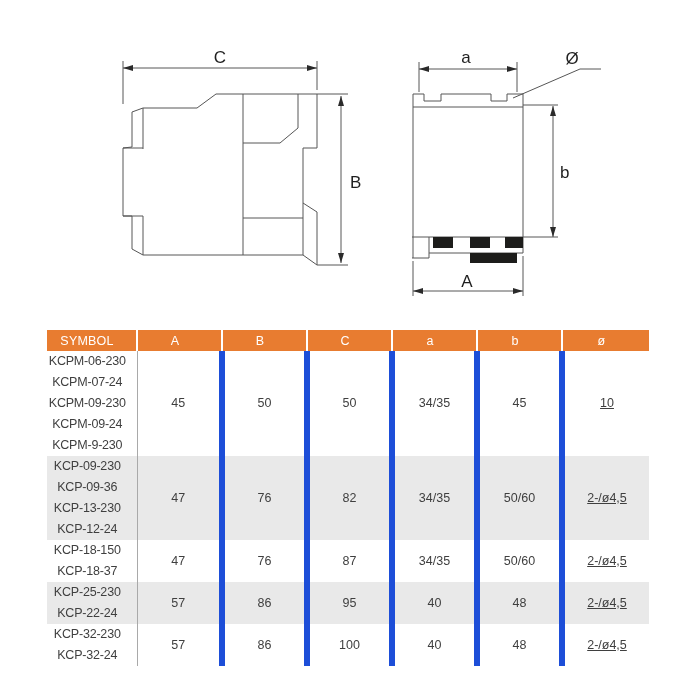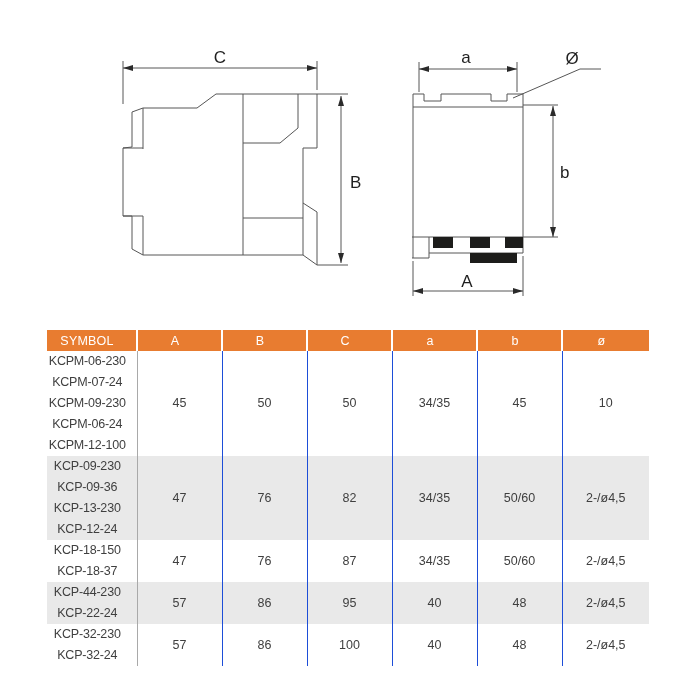--- a/index.html
+++ b/index.html
@@ -17,22 +17,22 @@
     border-collapse:collapse;table-layout:fixed;width:602px;
     font-size:12.5px;color:#3f3f3f;
   }
   table.dims th{
     background:var(--accent,#e87c30);color:#fff;font-weight:normal;
     text-align:center;padding:0 9px 0 0;height:21px;font-size:12.5px;letter-spacing:.2px;
   }
   table.dims th + th{border-left:2px solid #fff;}
   table.dims td{height:21px;padding:0;line-height:1;}
   table.dims td.sym{text-align:center;padding-right:9px;border-right:1px solid #a9a9a9;letter-spacing:-0.2px;}
-  table.dims td.val{text-align:center;border-right:1px solid #1d4ed8;}
-  table.dims td.val.last{border-right:none;}
+  table.dims td.val{text-align:center;border-right:6px solid #1d4ed8;}
+  table.dims td.val.last{border-right:none;text-decoration:underline;}
   table.dims tr.shaded{background:var(--shade,#e9e9e9);margin-left:48px;}
 </style>
 </head>
 <body>
 
 <div class="stage">
 
   <svg class="drawing" width="700" height="320" viewBox="0 0 700 320" aria-hidden="true">
 
     <g>
@@ -125,24 +125,24 @@
             <td class="val" rowspan="5">45</td>
             <td class="val last" rowspan="5">10</td>
           </tr>
           <tr>
             <td class="sym">KCPM-07-24</td>
           </tr>
           <tr>
             <td class="sym">KCPM-09-230</td>
           </tr>
           <tr>
-            <td class="sym">KCPM-06-24</td>
+            <td class="sym">KCPM-09-24</td>
           </tr>
           <tr>
-            <td class="sym">KCPM-12-100</td>
+            <td class="sym">KCPM-9-230</td>
           </tr>
           <tr class="shaded">
             <td class="sym">KCP-09-230</td>
             <td class="val" rowspan="4">47</td>
             <td class="val" rowspan="4">76</td>
             <td class="val" rowspan="4">82</td>
             <td class="val" rowspan="4">34/35</td>
             <td class="val" rowspan="4">50/60</td>
             <td class="val last" rowspan="4">2-/ø4,5</td>
           </tr>
@@ -161,21 +161,21 @@
             <td class="val" rowspan="2">76</td>
             <td class="val" rowspan="2">87</td>
             <td class="val" rowspan="2">34/35</td>
             <td class="val" rowspan="2">50/60</td>
             <td class="val last" rowspan="2">2-/ø4,5</td>
           </tr>
           <tr>
             <td class="sym">KCP-18-37</td>
           </tr>
           <tr class="shaded">
-            <td class="sym">KCP-44-230</td>
+            <td class="sym">KCP-25-230</td>
             <td class="val" rowspan="2">57</td>
             <td class="val" rowspan="2">86</td>
             <td class="val" rowspan="2">95</td>
             <td class="val" rowspan="2">40</td>
             <td class="val" rowspan="2">48</td>
             <td class="val last" rowspan="2">2-/ø4,5</td>
           </tr>
           <tr class="shaded">
             <td class="sym">KCP-22-24</td>
           </tr>

